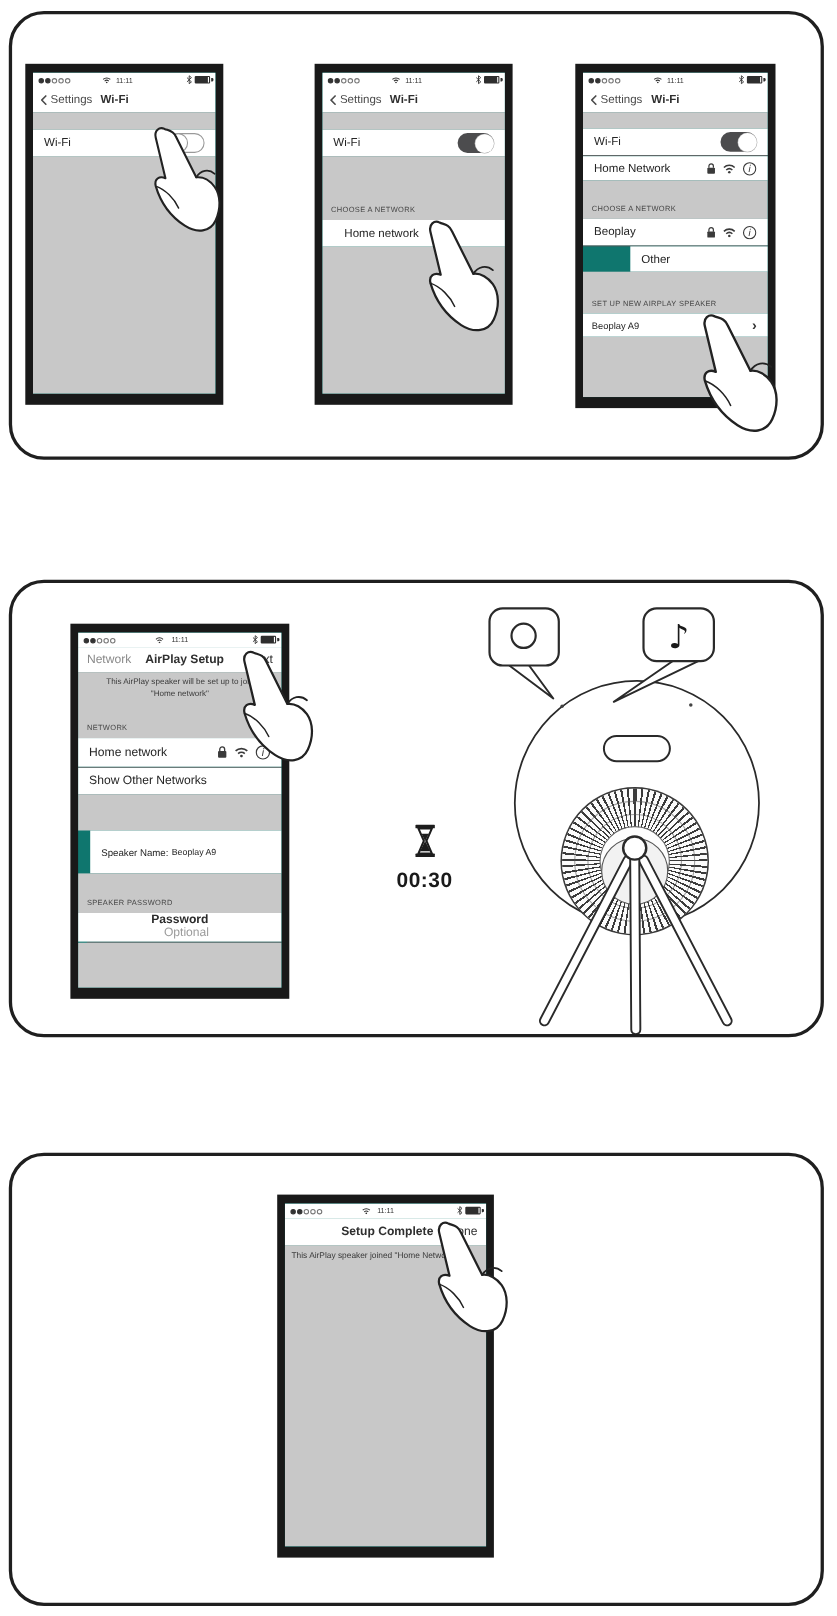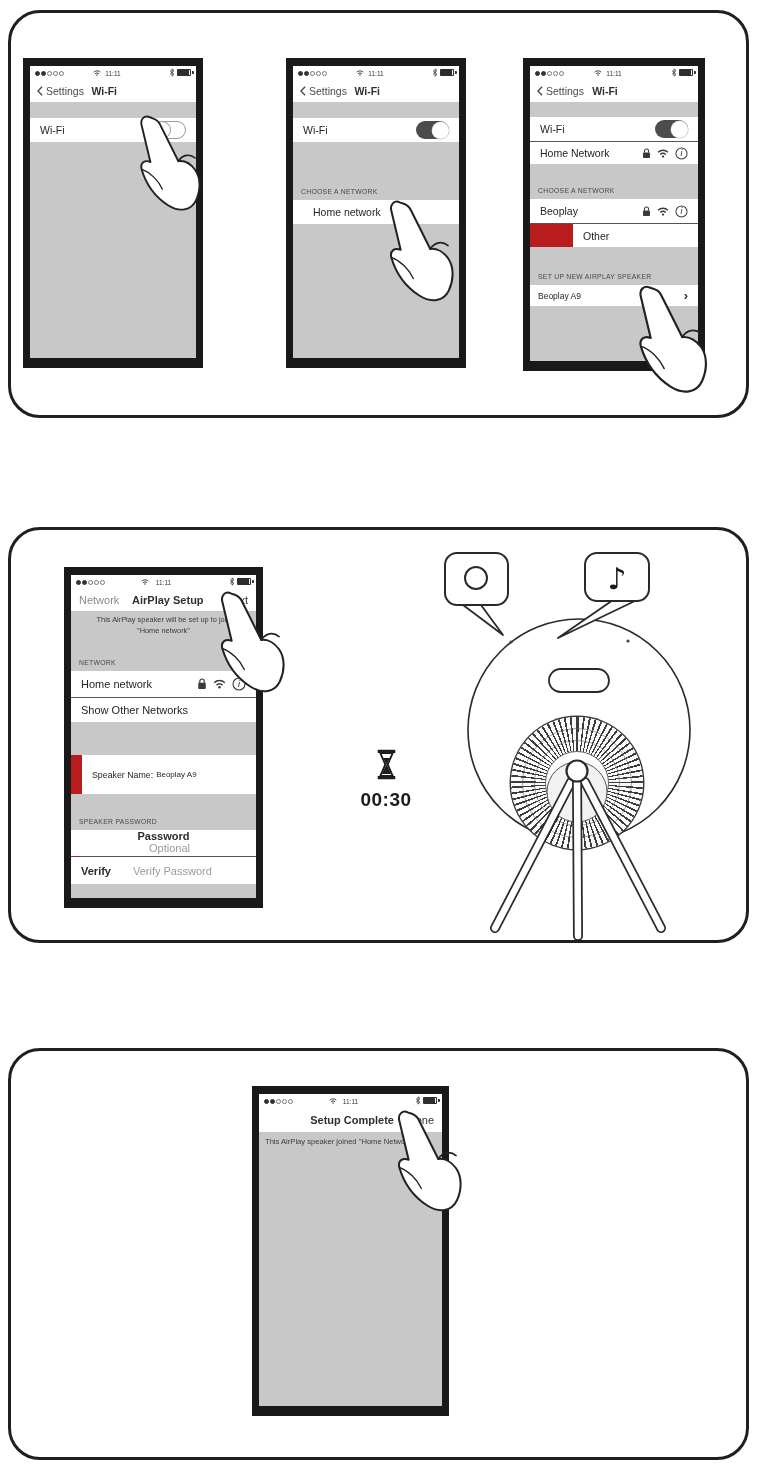--- a/index.html
+++ b/index.html
@@ -5,21 +5,21 @@
   html,body{margin:0;padding:0;background:#fff;}
   .page{position:relative;width:761px;height:1469px;background:#fff;overflow:hidden;
         font-family:"Liberation Sans",sans-serif;color:#2a2a2a;}
   .panel{position:absolute;left:8px;width:735px;border:3px solid #1f1f1f;border-radius:32px;background:#fff;}
   #panel1{top:10px;height:402px;}
   #panel2{top:527px;height:410px;}
   #panel3{top:1048px;height:406px;}
 
   
   .phone{position:absolute;background:#191919;box-sizing:border-box;padding:8px 7px 10px;z-index:2;}
-  .screen{position:relative;width:100%;height:100%;background:#b91c1c;display:flex;flex-direction:column;overflow:hidden;}
+  .screen{position:relative;width:100%;height:100%;background:#0f766e;display:flex;flex-direction:column;overflow:hidden;}
   .sb{height:14px;background:#fff;display:flex;align-items:center;padding:0 5px;position:relative;flex:0 0 auto;}
   .dots{display:flex;align-items:center;gap:1px;}
   .dots i{width:3px;height:3px;border:0.5px solid #777;border-radius:50%;display:inline-block;}
   .dots i.f{background:#333;border-color:#333;}
   .sbwifi{position:absolute;left:38%;top:4px;color:#333;}
   .sbtime{position:absolute;left:0;right:0;text-align:center;font-size:6.5px;color:#333;}
   .sbright{position:absolute;right:5px;top:2px;display:flex;align-items:center;gap:2px;color:#333;}
   .batt{width:14px;height:7px;background:#2e2e2e;border-radius:1px;position:relative;}
   .batt::before{content:"";position:absolute;right:1px;top:1px;bottom:1px;width:1.5px;background:#fff;}
   .batt::after{content:"";position:absolute;right:-2.5px;top:2px;width:2px;height:3px;background:#2e2e2e;border-radius:0 1px 1px 0;}
@@ -382,24 +382,20 @@
           <span style="font-size:8px;margin-left:3px;">Beoplay A9</span>
         </div>
         <div class="gap" style="height:36px;">
             <span class="seclbl">SPEAKER PASSWORD</span>
           </div>
         <div class="row" style="height:26px;font-size:11px;flex-direction:column;">
           <span style="font-weight:bold;color:#2b2b2b;">Password</span>
           <span class="ph" style="margin-left:12px;">Optional</span>
         </div>
         <div class="divider inset"></div>
-        <div class="row" style="height:27px;font-size:11px;">
-          <span style="font-weight:bold;color:#2b2b2b;">Verify</span>
-          <span class="ph" style="margin-left:22px;">Verify Password</span>
-        </div>
         <div class="fill"></div>
       </div>
     </div>
   </div>
 
   <div class="panel" id="panel3">
     <div class="phone" style="left:241px;top:35px;width:197px;height:330px;">
       <div class="screen">
         <div class="sb">
           <span class="dots">

